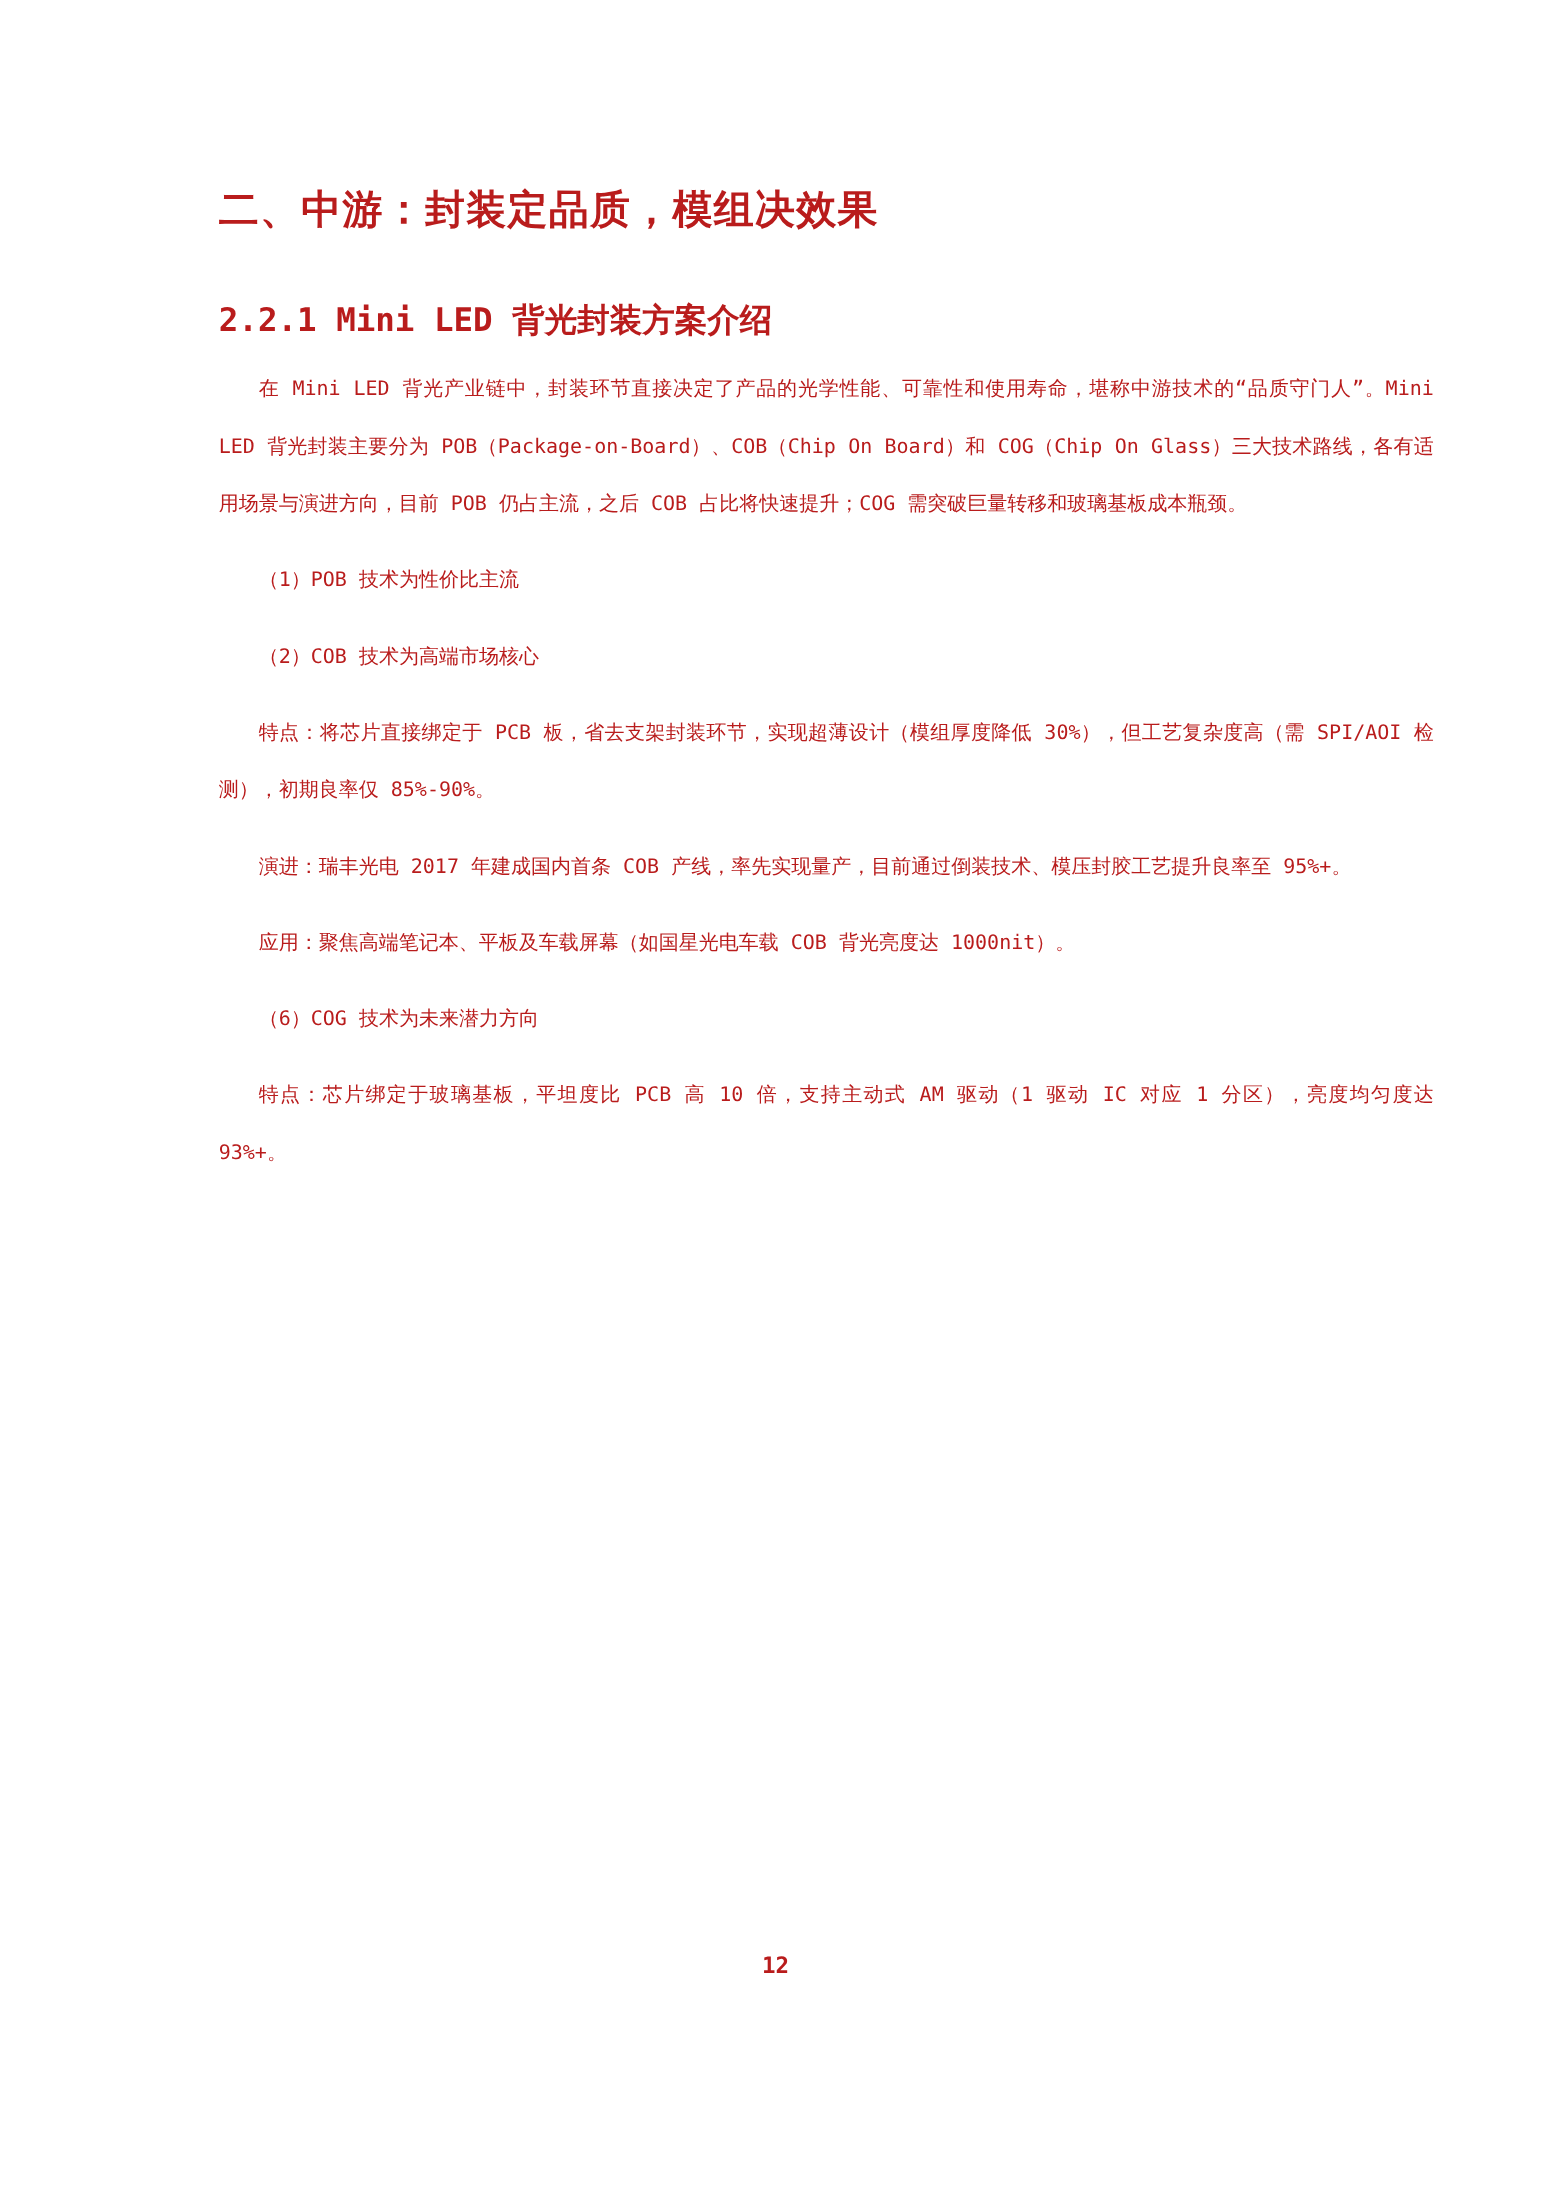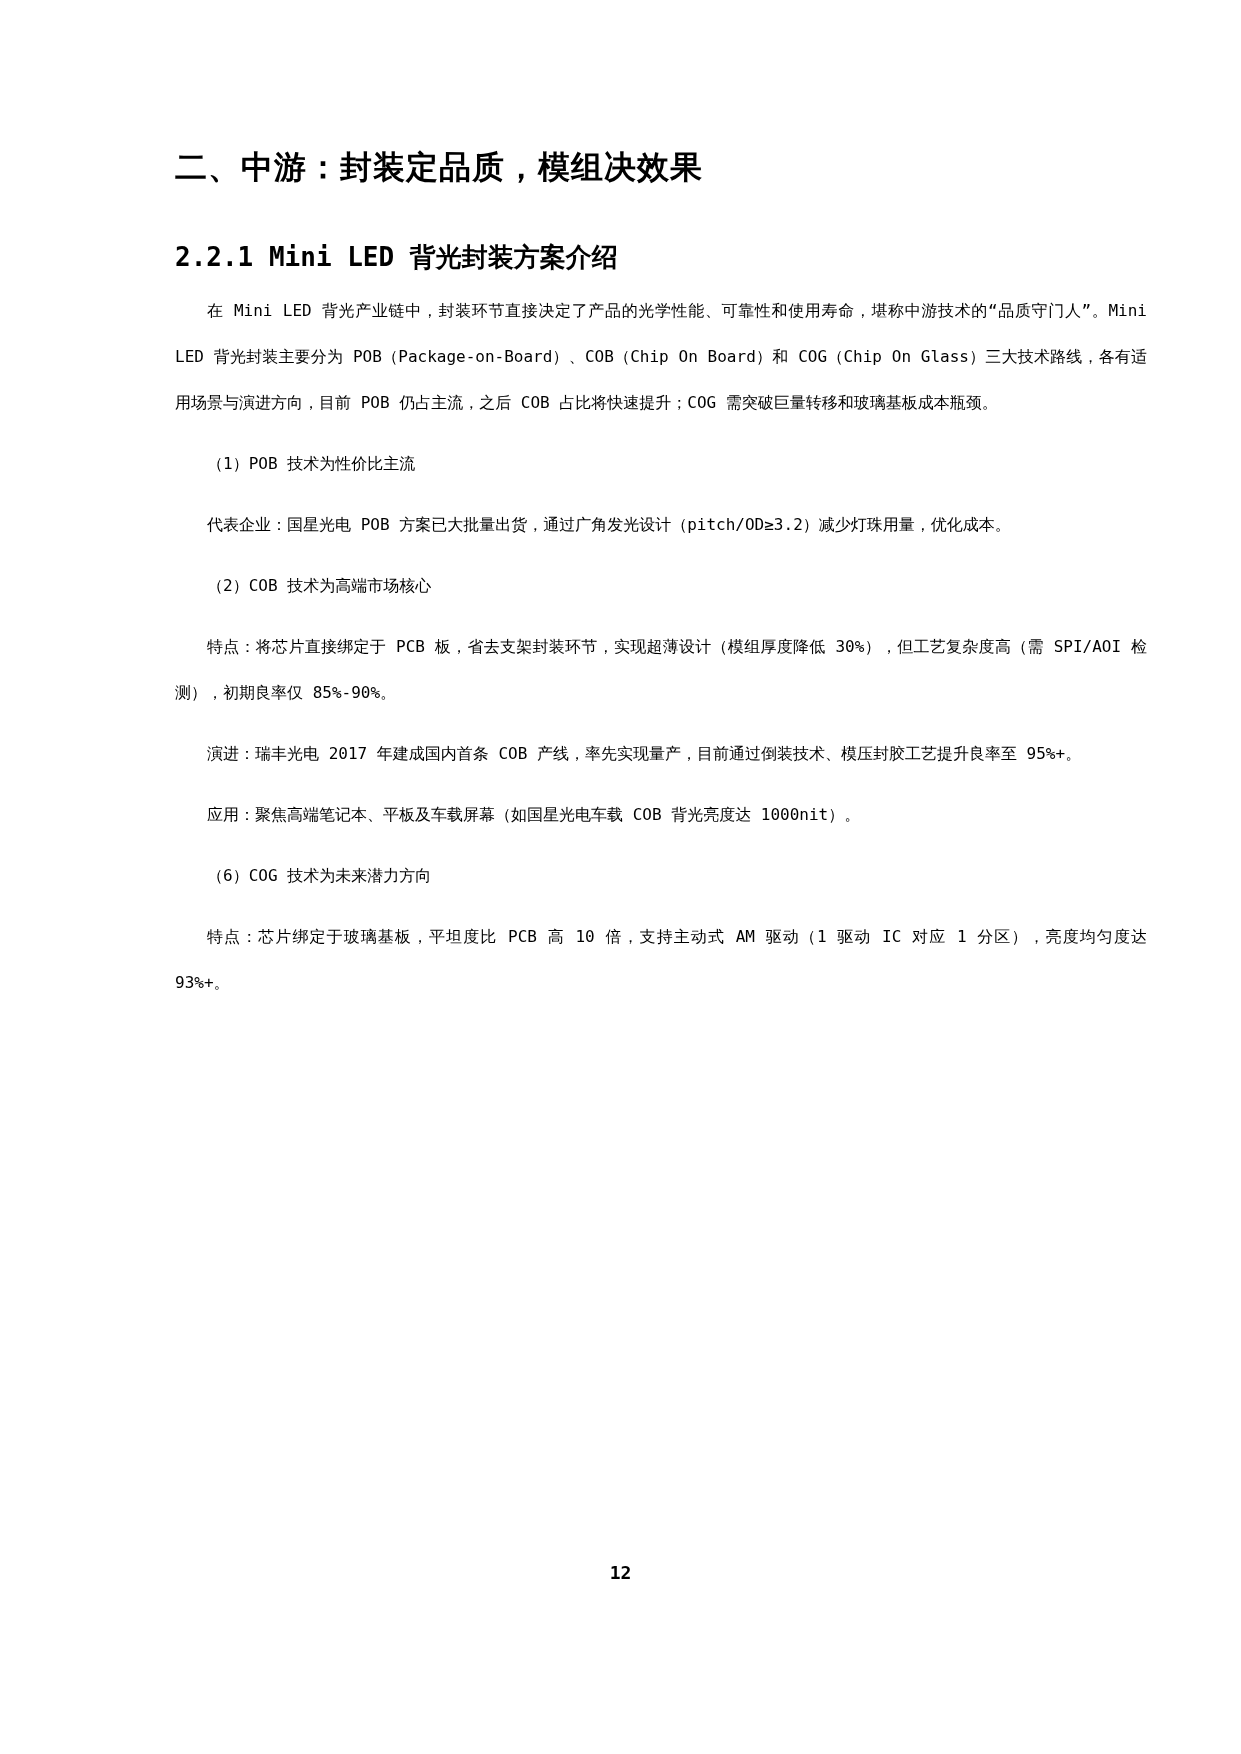--- a/index.html
+++ b/index.html
@@ -5,21 +5,21 @@
   html, body {
     margin: 0;
     padding: 0;
     background: #ffffff;
   }
   .page {
     position: relative;
     width: 1241px;
     height: 1754px;
     background: #ffffff;
-    color: #000000;
+    color: #b91c1c;
     font-family: "DejaVu Sans Mono", "DejaVu Sans", "Liberation Sans", sans-serif;
     box-sizing: border-box;
     padding: 148px 94px 0 175px;
     overflow: hidden;
   }
   .doc-title {
     font-size: 32px;
     font-weight: bold;
     line-height: 1.2;
     margin: 0 0 56px 0;
@@ -56,21 +56,20 @@
 <body>
 
 <div class="page">
 
   <h1 class="doc-title">二、中游：封装定品质，模组决效果</h1>
 
   <h2 class="sec-heading">2.2.1 Mini LED 背光封装方案介绍</h2>
 
   <p class="body-para">在 Mini LED 背光产业链中，封装环节直接决定了产品的光学性能、可靠性和使用寿命，堪称中游技术的“品质守门人”。Mini LED 背光封装主要分为 POB（Package-on-Board）、COB（Chip On Board）和 COG（Chip On Glass）三大技术路线，各有适用场景与演进方向，目前 POB 仍占主流，之后 COB 占比将快速提升；COG 需突破巨量转移和玻璃基板成本瓶颈。</p>
   <p class="sub-para">（1）POB 技术为性价比主流</p>
-  <p class="body-para">代表企业：国星光电 POB 方案已大批量出货，通过广角发光设计（pitch/OD≥3.2）减少灯珠用量，优化成本。</p>
   <p class="sub-para">（2）COB 技术为高端市场核心</p>
   <p class="body-para">特点：将芯片直接绑定于 PCB 板，省去支架封装环节，实现超薄设计（模组厚度降低 30%），但工艺复杂度高（需 SPI/AOI 检测），初期良率仅 85%-90%。</p>
   <p class="body-para">演进：瑞丰光电 2017 年建成国内首条 COB 产线，率先实现量产，目前通过倒装技术、模压封胶工艺提升良率至 95%+。</p>
   <p class="body-para">应用：聚焦高端笔记本、平板及车载屏幕（如国星光电车载 COB 背光亮度达 1000nit）。</p>
   <p class="sub-para">（6）COG 技术为未来潜力方向</p>
   <p class="body-para">特点：芯片绑定于玻璃基板，平坦度比 PCB 高 10 倍，支持主动式 AM 驱动（1 驱动 IC 对应 1 分区），亮度均匀度达 93%+。</p>
 
   <div class="page-number">12</div>
 
 </div>

